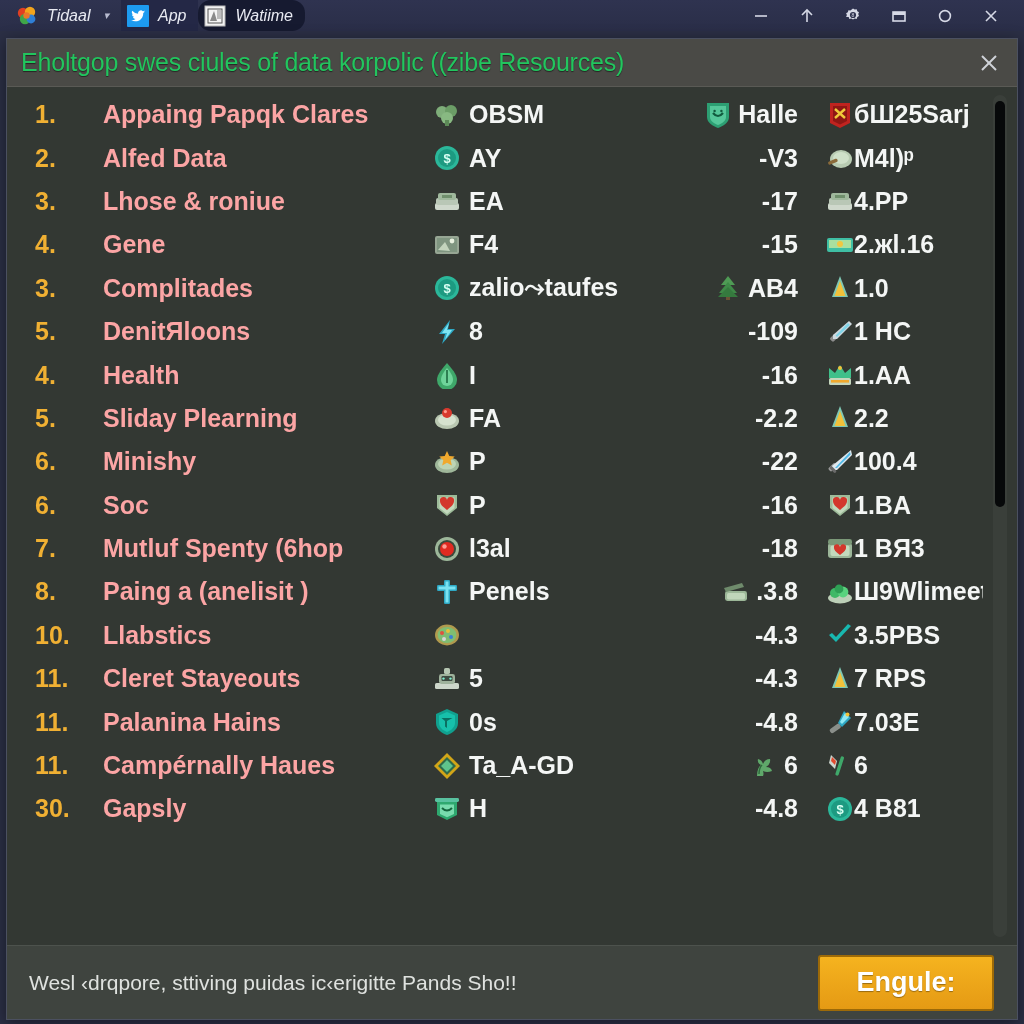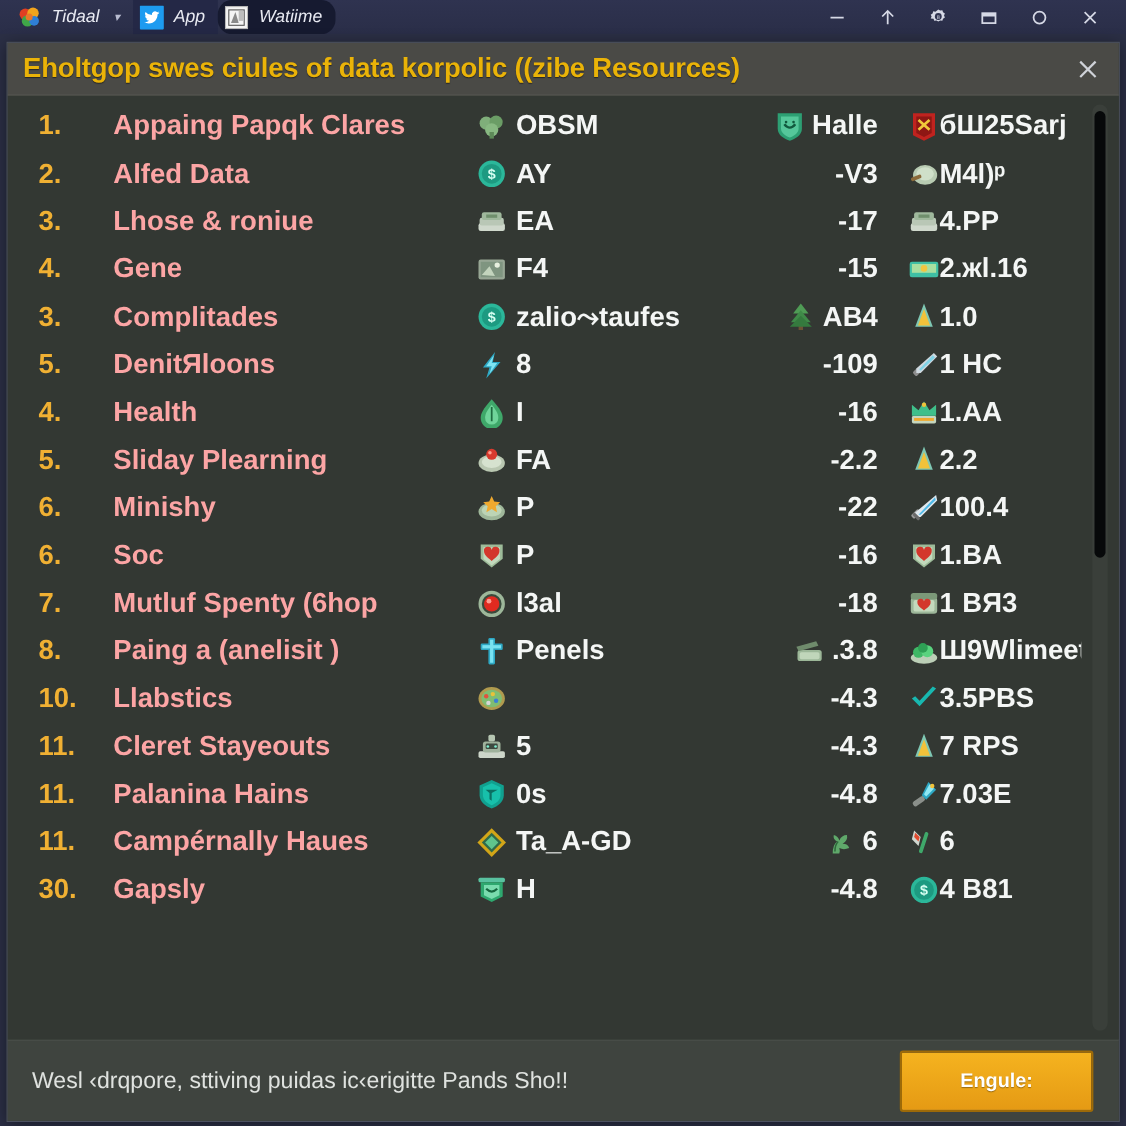--- a/index.html
+++ b/index.html
@@ -94,23 +94,23 @@
     flex: 0 0 48px;
     background: #4a4a46;
     display: flex;
     align-items: center;
     padding: 0 6px 0 14px;
     box-sizing: border-box;
     border-bottom: 1px solid #5a5a55;
   }
   .win-title {
     flex: 1 1 auto;
-    color: #eab308;
+    color: #22c55e;
     font-size: 25px;
-    font-weight: bold;
+    font-weight: normal;
     letter-spacing: -0.2px;
     white-space: nowrap;
     overflow: hidden;
     text-shadow: 0 1px 1px rgba(0,0,0,.5);
   }
   .win-close {
     width: 44px; height: 40px;
     display: flex; align-items: center; justify-content: center;
     color: #cfd2d8;
   }
@@ -237,21 +237,21 @@
     overflow: hidden;
   }
   .footer-btn {
     flex: 0 0 auto;
     min-width: 172px;
     height: 52px;
     background: linear-gradient(180deg, #f5b31f 0%, #e59a14 100%);
     border: 2px solid #9d6a08;
     border-radius: 3px;
     color: #ffffff;
-    font-size: 18px;
+    font-size: 27px;
     font-weight: bold;
     display: flex;
     align-items: center;
     justify-content: center;
     text-shadow: 0 1px 1px rgba(0,0,0,.35);
   }
 </style>
 </head>
 <body>
 

